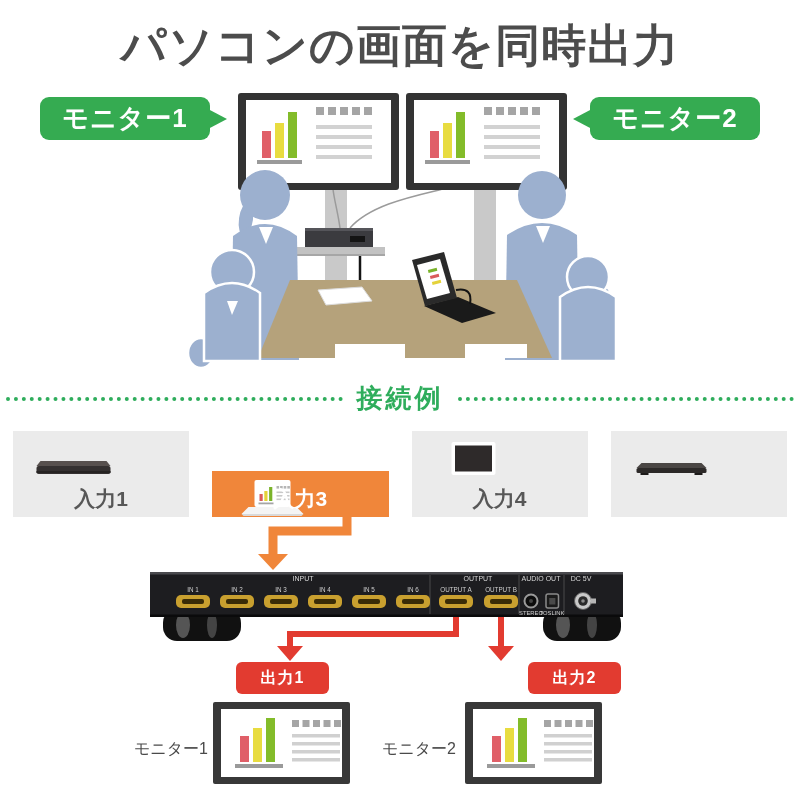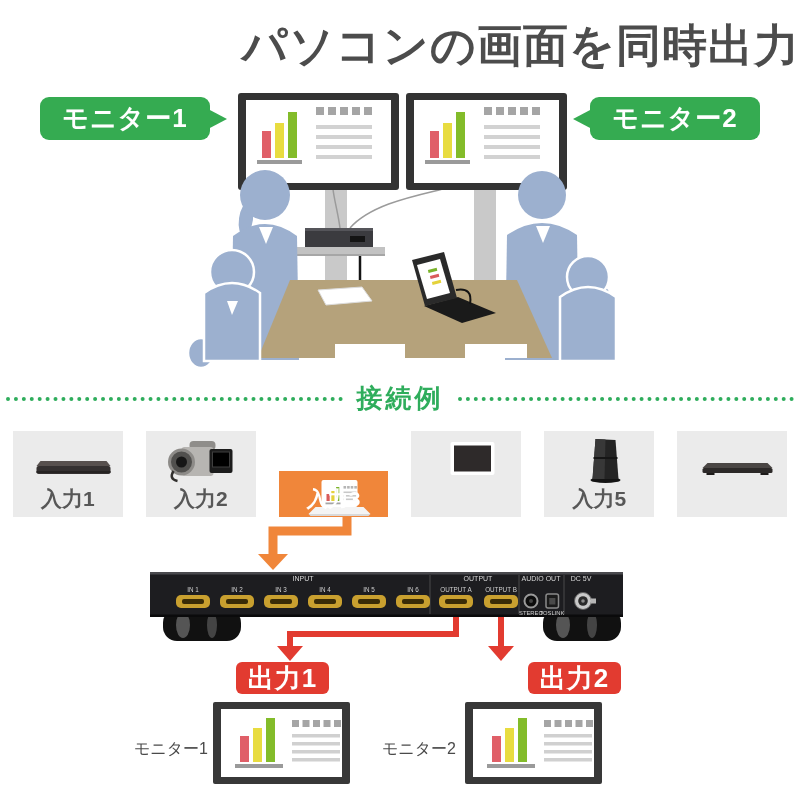--- a/index.html
+++ b/index.html
@@ -1,20 +1,20 @@
 <!DOCTYPE html>
 <html><head>
 <meta charset="utf-8">
 <style>
   html,body{margin:0;padding:0;background:#fff;}
   .page{position:relative;width:800px;height:800px;background:#fff;overflow:hidden;
         font-family:"Liberation Sans","DejaVu Sans",sans-serif;}
   .abs{position:absolute;}
   
-  .title{left:0;top:16px;width:800px;text-align:right;font-size:45px;font-weight:bold;
+  .title{left:0;top:16px;width:800px;text-align:center;font-size:45px;font-weight:bold;
          color:#4c4c4c;letter-spacing:1px;}
   
   .bubble{top:97px;width:170px;height:43px;background:#35ab51;border-radius:9px;
           color:#fff;font-size:26px;font-weight:bold;display:flex;align-items:center;
           justify-content:center;letter-spacing:1px;z-index:5;}
   .bubble.b1{left:40px;}
   .bubble.b2{left:590px;}
   .bubble.b1::after{content:"";position:absolute;right:-17px;top:50%;transform:translateY(-50%);
           border-top:10px solid transparent;border-bottom:10px solid transparent;
           border-left:19px solid #35ab51;}
@@ -29,21 +29,21 @@
   
   .inputs{left:13px;top:431px;width:774px;height:86px;display:flex;gap:23px;}
   .in-box{flex:1;background:#ebebeb;position:relative;}
   .in-box.active{background:#f0863a;margin-top:40px;}
   .in-box svg{position:absolute;left:0;top:4px;}
   .in-label{position:absolute;left:0;bottom:4px;width:100%;text-align:center;
             font-size:21px;font-weight:bold;color:#575757;}
   .in-box.active .in-label{color:#fff;}
   
   .out-badge{top:662px;width:93px;height:32px;background:#e23b30;border-radius:6px;
-             color:#fff;font-size:26px;font-weight:bold;display:flex;align-items:center;
+             color:#fff;font-size:16px;font-weight:bold;display:flex;align-items:center;
              justify-content:center;letter-spacing:1px;z-index:4;}
   .out1{left:236px;} .out2{left:484px;margin-left:44px;}
   
   .mon-label{top:739px;width:100px;text-align:right;font-size:16px;color:#4a4a4a;}
   .ml1{left:108px;} .ml2{left:356px;}
 </style>
 </head>
 <body>
 
 <div class="page">
@@ -158,32 +158,20 @@
   </div>
 
   <div class="abs inputs">
     <div class="in-box">
       <svg width="123" height="54" viewBox="0 0 96 54">
         <polygon points="14,26 80,26 84,31 10,31" fill="#57504e"></polygon>
         <rect x="10" y="31" width="74" height="8" rx="2" fill="#343030"></rect>
         <rect x="10" y="36" width="74" height="2" fill="#262322"></rect>
       </svg>
       <span class="in-label">入力1</span>
-    </div>
-    <div class="in-box">
-      <svg width="123" height="54" viewBox="0 0 96 54">
-        <rect x="30" y="6" width="26" height="9" rx="4" fill="#8f8d8a"></rect>
-        <rect x="22" y="12" width="32" height="29" rx="3" fill="#b7b5b2"></rect>
-        <circle cx="22" cy="27" r="12" fill="#51504e" stroke="#8d8b88" stroke-width="3"></circle>
-        <circle cx="22" cy="27" r="5.5" fill="#161616"></circle>
-        <rect x="50" y="14" width="23" height="24" rx="2" fill="#1c1c1c"></rect>
-        <rect x="53" y="17" width="17" height="15" fill="#000" stroke="#3e3e3e" stroke-width="1"></rect>
-        <path d="M14,36 q-5,8 4,10" stroke="#32302e" stroke-width="2.5" fill="none"></path>
-      </svg>
-      <span class="in-label">入力2</span>
     </div>
     <div class="in-box active">
       <svg width="123" height="54" viewBox="0 0 96 54">
         <rect x="29" y="5" width="36" height="27" rx="2" fill="#fff"></rect>
         <rect x="34" y="19" width="3.2" height="7" fill="#d95b5b"></rect>
         <rect x="38.8" y="16" width="3.2" height="10" fill="#e4d23a"></rect>
         <rect x="43.6" y="12" width="3.2" height="14" fill="#7ab32a"></rect>
         <rect x="33" y="27.5" width="15" height="1.8" fill="#a5a5a5"></rect>
         <rect x="51" y="11" width="2.6" height="2.6" fill="#b5b5b5"></rect>
           <rect x="54.6" y="11" width="2.6" height="2.6" fill="#b5b5b5"></rect>
@@ -195,29 +183,21 @@
         <polygon points="23,32 71,32 78,39 16,39" fill="#f4f4f4"></polygon>
         <polygon points="16,39 78,39 76,41 18,41" fill="#d9d9d9"></polygon>
       </svg>
       <span class="in-label">入力3</span>
     </div>
     <div class="in-box">
       <svg width="123" height="54" viewBox="0 0 96 54">
         <rect x="26" y="7" width="44" height="33" rx="2" fill="#fff"></rect>
         <rect x="29.5" y="10.5" width="37" height="26" fill="#2e2a2a"></rect>
       </svg>
-    </div>
-    <div class="in-box">
-      <svg width="123" height="54" viewBox="0 0 96 54">
-        <ellipse cx="48" cy="45" rx="15" ry="3" fill="#141414"></ellipse>
-        <polygon points="38,4 58,5 61,44 35,44" fill="#242424"></polygon>
-        <polygon points="38,4 48,4.5 47,44 35,44" fill="#383838"></polygon>
-        <rect x="36" y="22" width="24" height="2" fill="#161616"></rect>
-      </svg>
-      <span class="in-label">入力5</span>
+      <span class="in-label">入力4</span>
     </div>
     <div class="in-box">
       <svg width="123" height="54" viewBox="0 0 96 54">
         <polygon points="17,28 77,28 82,33 12,33" fill="#4a4644"></polygon>
         <rect x="12" y="33" width="70" height="5" rx="1.5" fill="#2c2928"></rect>
         <rect x="16" y="38" width="8" height="2" fill="#1d1b1a"></rect>
         <rect x="70" y="38" width="8" height="2" fill="#1d1b1a"></rect>
       </svg>
     </div>
   </div>

